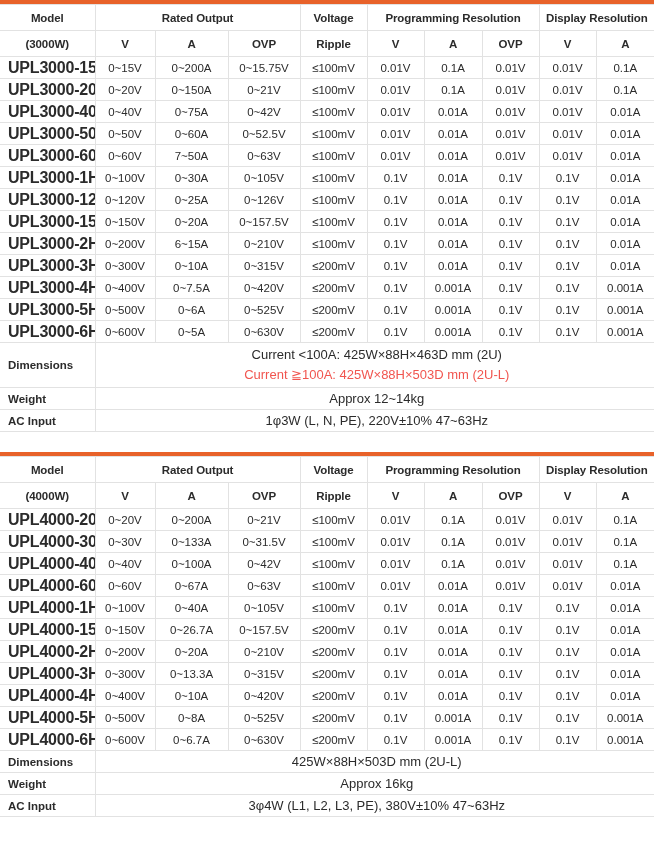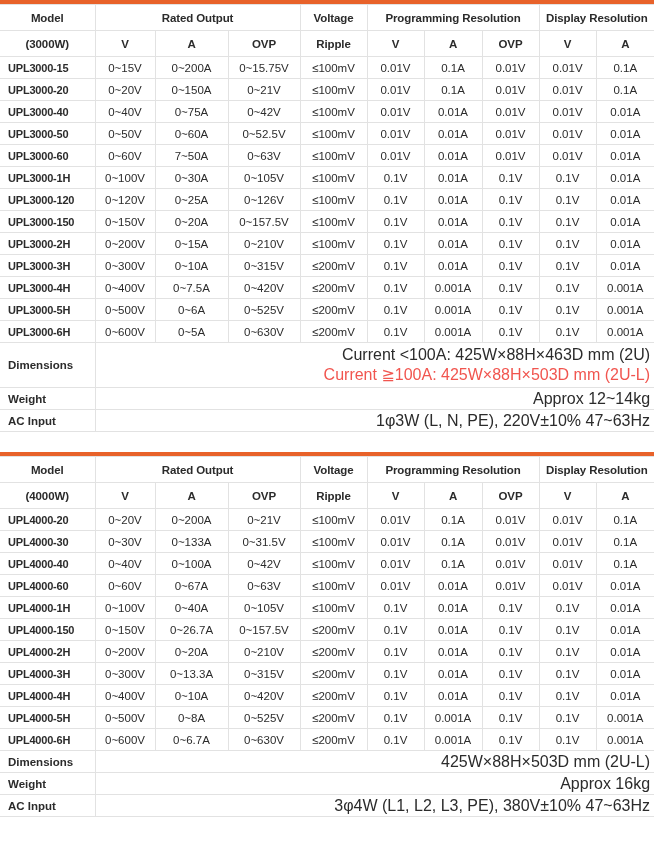--- a/index.html
+++ b/index.html
@@ -61,37 +61,37 @@
     font-size: 11.5px;
     letter-spacing: -0.1px;
   }
   th.hgroup { height: 26px; }
   th.hsub   { height: 26px; }
 
   td.model {
     font-weight: bold;
     text-align: left;
     padding-left: 8px;
-    font-size: 11px;
+    font-size: 16px;
     letter-spacing: -0.2px;
   }
   th.model-head {
     font-weight: bold;
   }
 
   td.foot-label {
     font-weight: bold;
     text-align: left;
     padding-left: 8px;
     margin-left: 36px;
   }
   td.foot-value {
-    text-align: right;
+    text-align: center;
     padding-left: 8px;
-    font-size: 16px;
+    font-size: 13px;
   }
   td.foot-value.tall {
     height: 44px;
     padding-top: 2px;
     padding-bottom: 2px;
   }
   .foot-line { line-height: 20px; }
   .foot-line.alt { color: #f1554f; }
 
   
@@ -239,21 +239,21 @@
           <td>≤100mV</td>
           <td>0.1V</td>
           <td>0.01A</td>
           <td>0.1V</td>
           <td>0.1V</td>
           <td>0.01A</td>
         </tr>
         <tr>
           <td class="model">UPL3000-2H</td>
           <td>0~200V</td>
-          <td>0~15A</td>
+          <td>6~15A</td>
           <td>0~210V</td>
           <td>≤100mV</td>
           <td>0.1V</td>
           <td>0.01A</td>
           <td>0.1V</td>
           <td>0.1V</td>
           <td>0.01A</td>
         </tr>
         <tr>
           <td class="model">UPL3000-3H</td>

